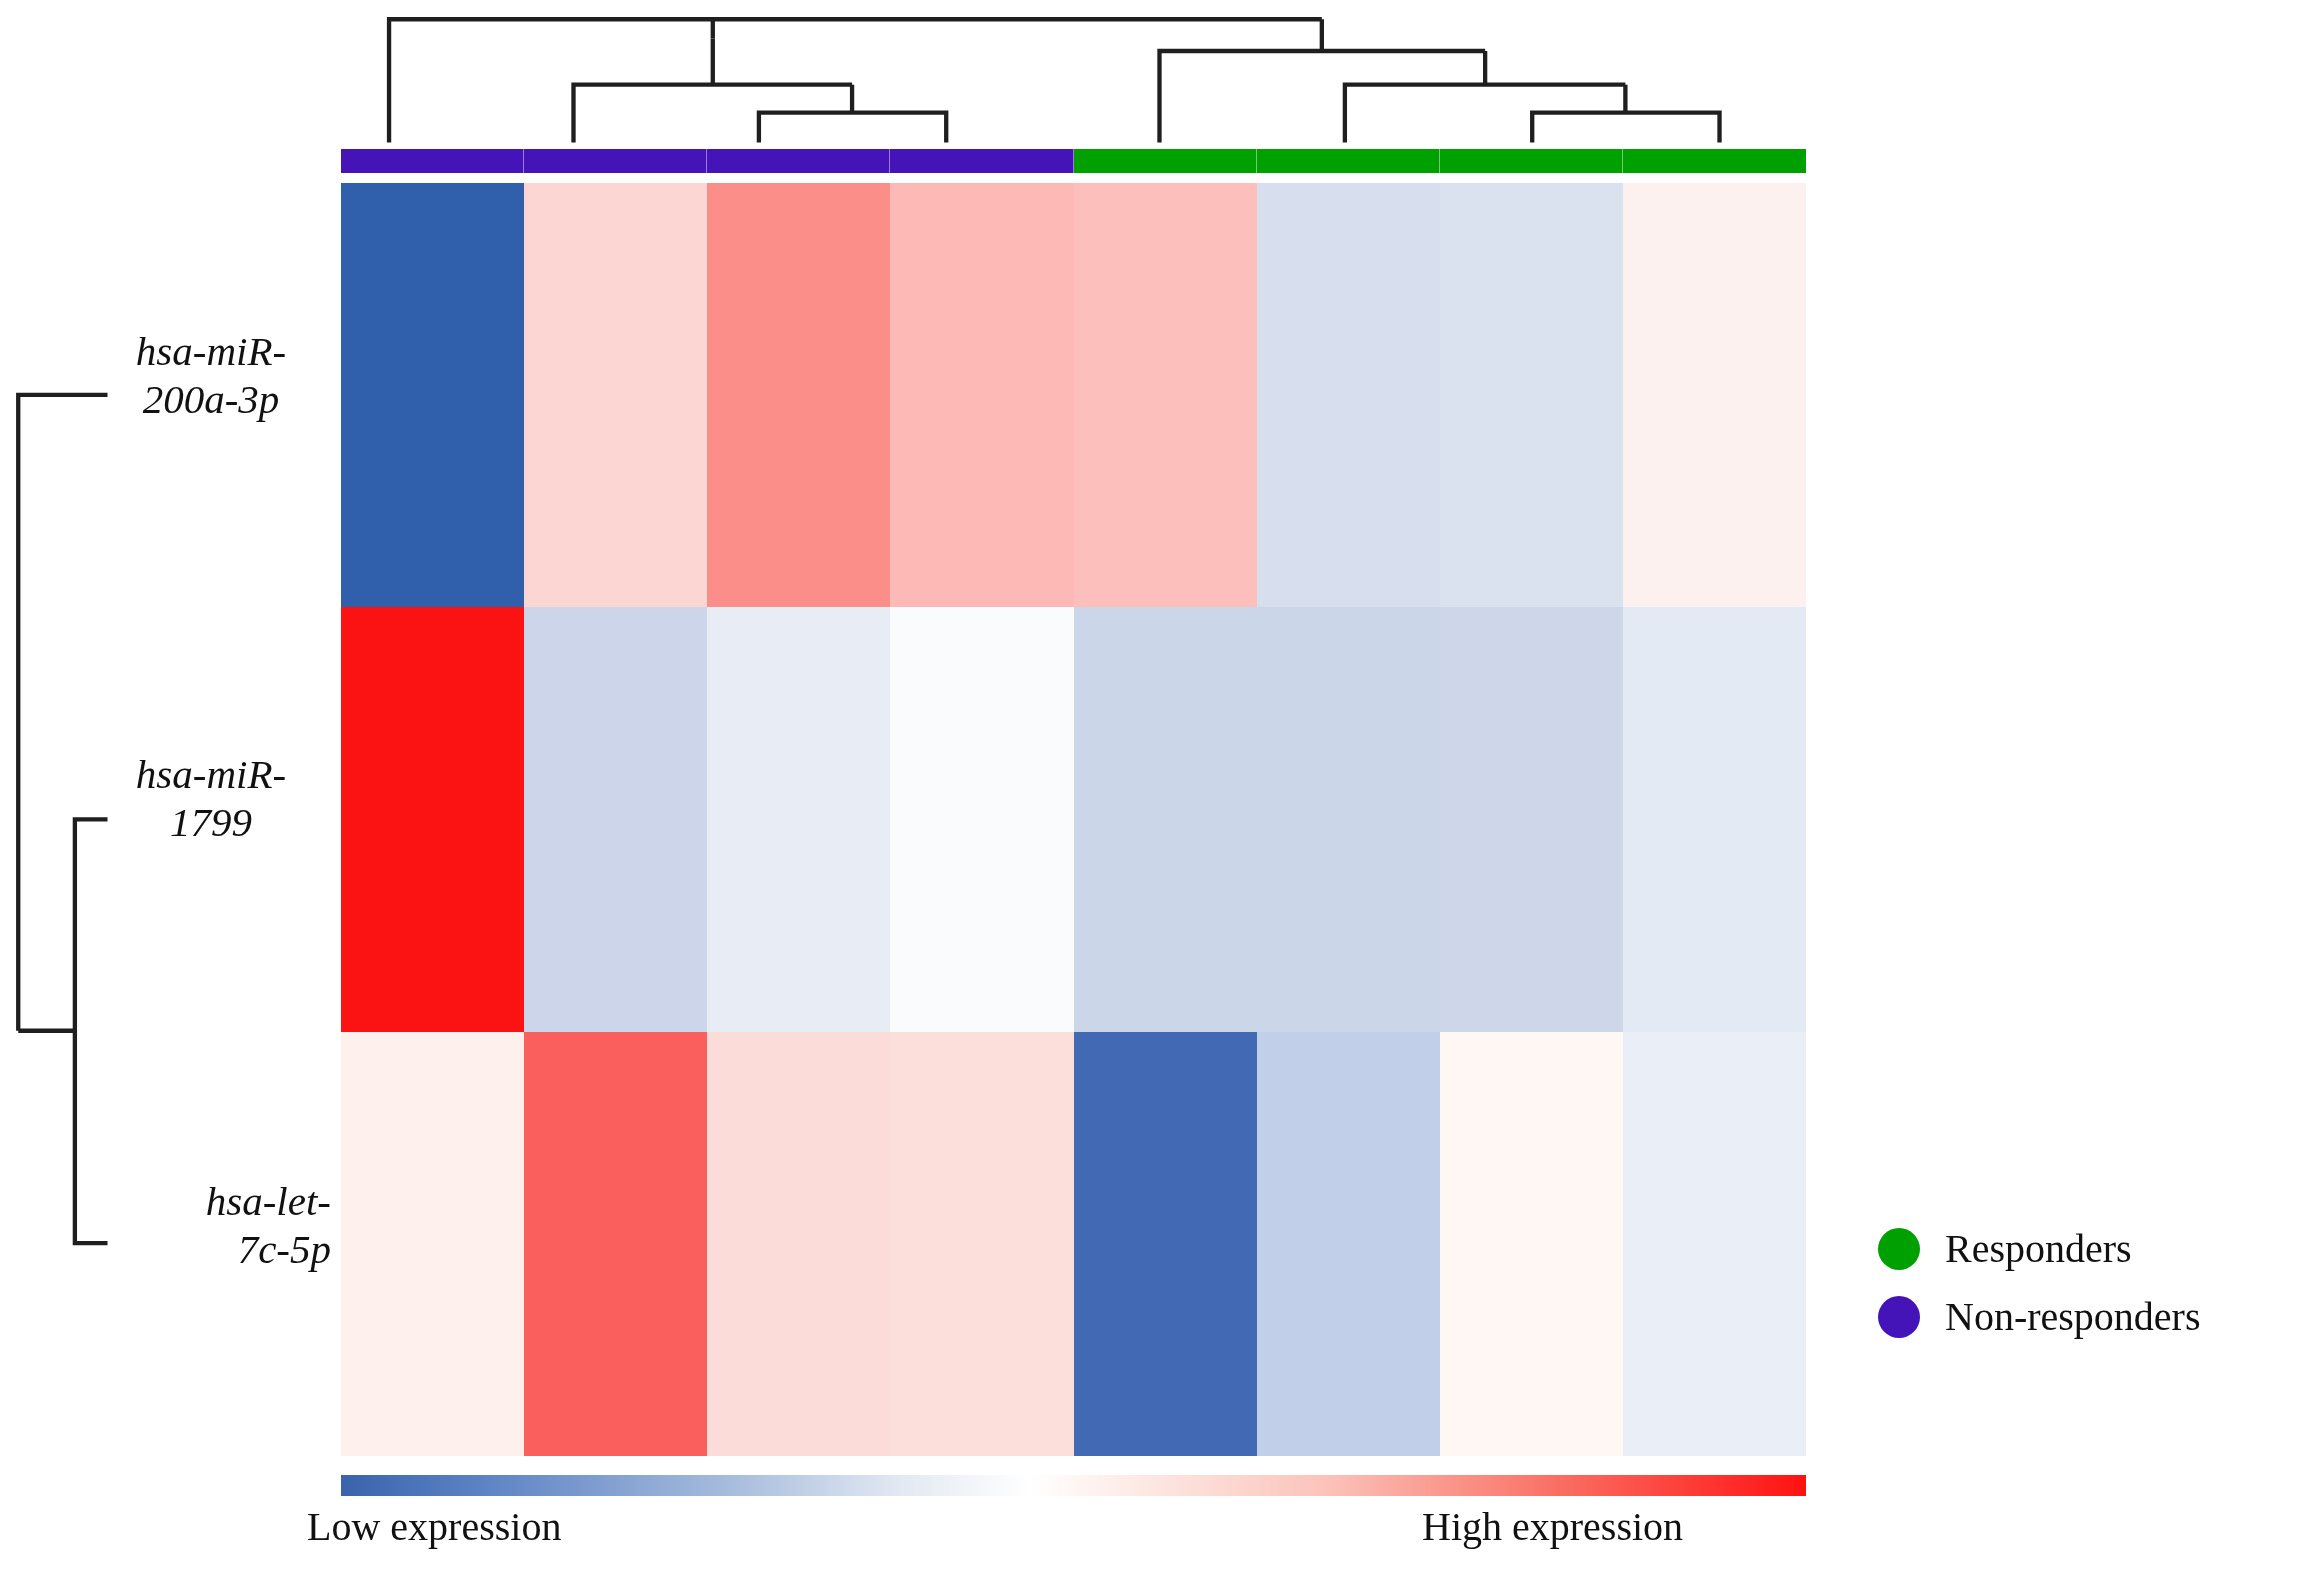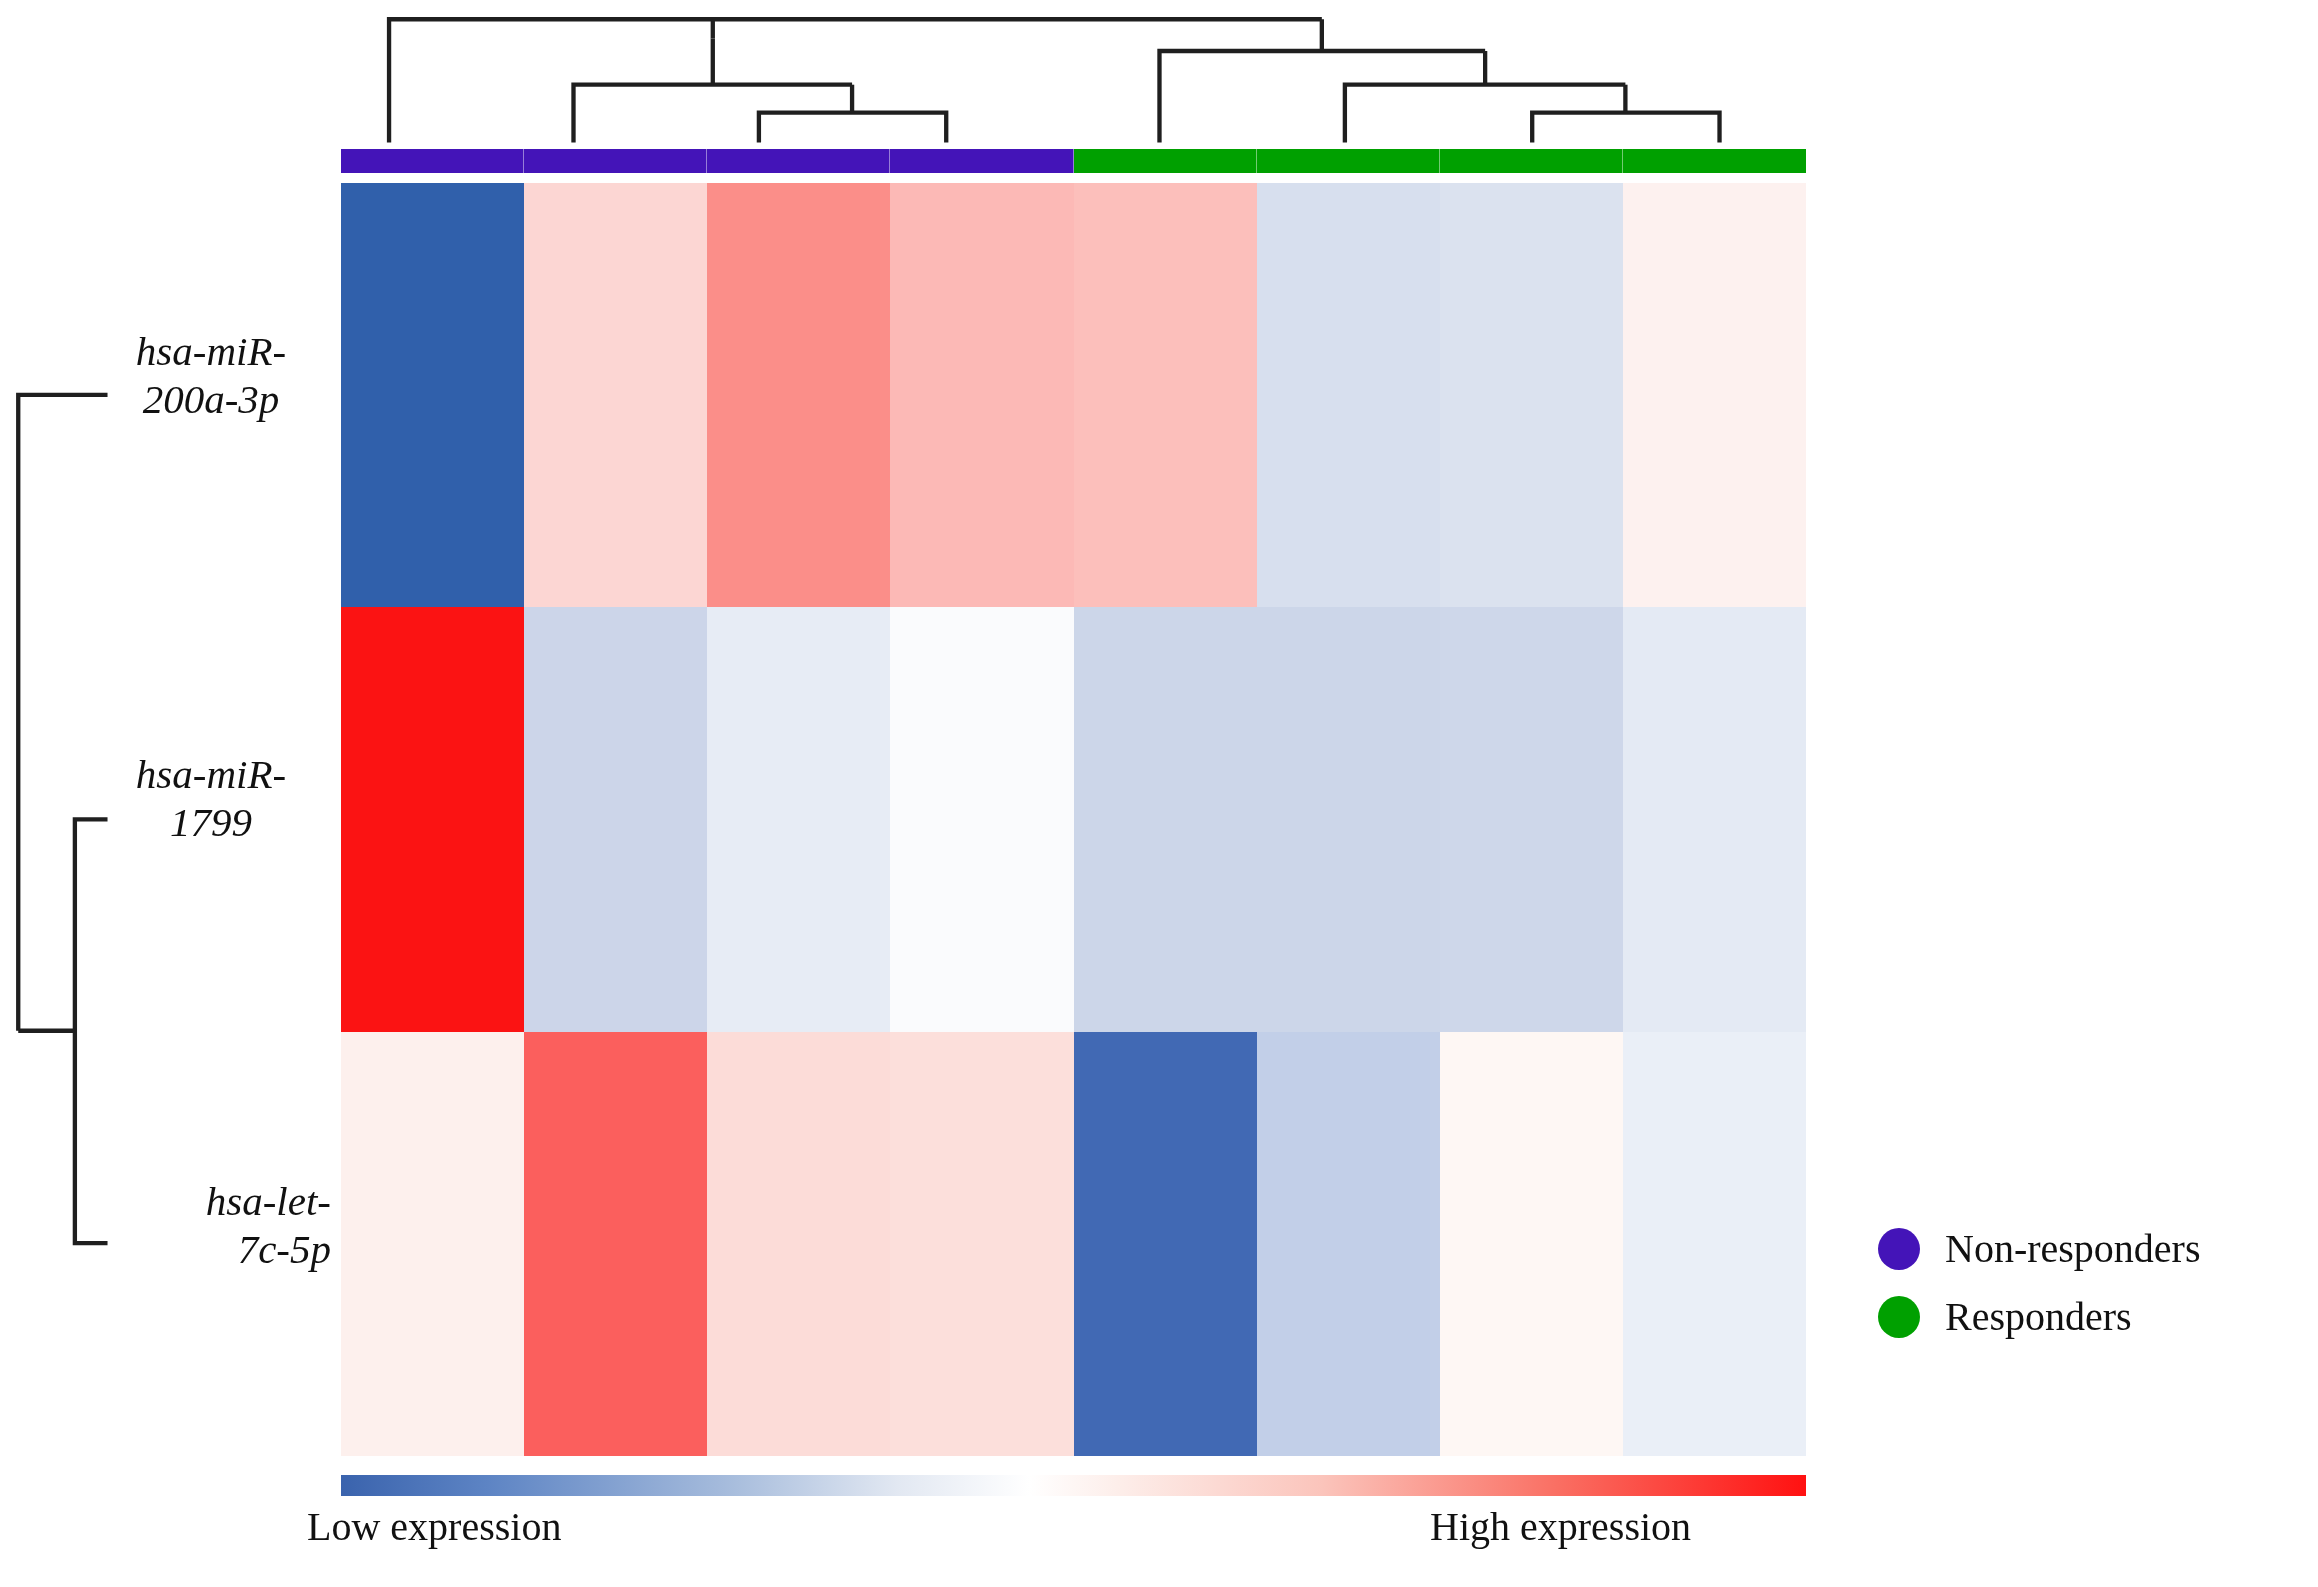--- a/index.html
+++ b/index.html
@@ -23,21 +23,21 @@
   .row-label{position:absolute;left:0;width:240px;text-align:center;font-size:41px;line-height:1.18;color:#111;font-style:italic;}
   #row-label-0{top:144px;}
   #row-label-1{top:567px;}
   #row-label-2{top:994px;text-align:right;}
 
   
   #colorbar{position:absolute;left:341px;top:1475px;width:1465px;height:21px;
      background:linear-gradient(to right,#3a63ad 0%,#5d84c4 10%,#a9bedd 27%,#e2e8f2 38%,#ffffff 47%,
                                 #fdeeea 53%,#fbc4bb 67%,#fa6f63 83%,#ff1111 100%);}
   #low-expression-label{position:absolute;left:307px;top:1503px;font-size:40px;color:#111;}
-  #high-expression-label{position:absolute;left:1422px;top:1503px;font-size:40px;color:#111;margin-left:8px;}
+  #high-expression-label{position:absolute;left:1422px;top:1503px;font-size:40px;color:#111;}
 
   
   #legend{position:absolute;left:1878px;top:1225px;}
   .legend-item{display:flex;align-items:center;margin-bottom:21px;}
   .legend-dot{width:42px;height:42px;border-radius:50%;margin-right:25px;flex:none;}
   .legend-text{font-size:40px;color:#111;white-space:nowrap;}
 </style>
 </head>
 <body>
 
@@ -129,23 +129,23 @@
       <div class="cell" style="background: rgb(254, 247, 244);"></div>
       <div class="cell" style="background: rgb(234, 239, 247);"></div>
     </div>
 
   <div id="colorbar" style="background: linear-gradient(to right, rgb(58, 99, 173) 0%, rgb(93, 132, 196) 10%, rgb(169, 190, 221) 27%, rgb(226, 232, 242) 38%, rgb(255, 255, 255) 47%, rgb(253, 238, 234) 53%, rgb(251, 196, 187) 67%, rgb(250, 111, 99) 83%, rgb(255, 17, 17) 100%);"></div>
   <div id="low-expression-label">Low expression</div>
   <div id="high-expression-label">High expression</div>
 
   <div id="legend">
     <div class="legend-item">
+      <span class="legend-dot" id="legend-dot-0" style="background: rgb(0, 160, 0);"></span>
+      <span class="legend-text">Responders</span>
+    </div>
+    <div class="legend-item">
       <span class="legend-dot" id="legend-dot-1" style="background: rgb(68, 20, 184);"></span>
       <span class="legend-text">Non-responders</span>
-    </div>
-    <div class="legend-item">
-      <span class="legend-dot" id="legend-dot-0" style="background: rgb(0, 160, 0);"></span>
-      <span class="legend-text">Responders</span>
     </div>
   </div>
 
 </div>
 
 
 </body></html>

